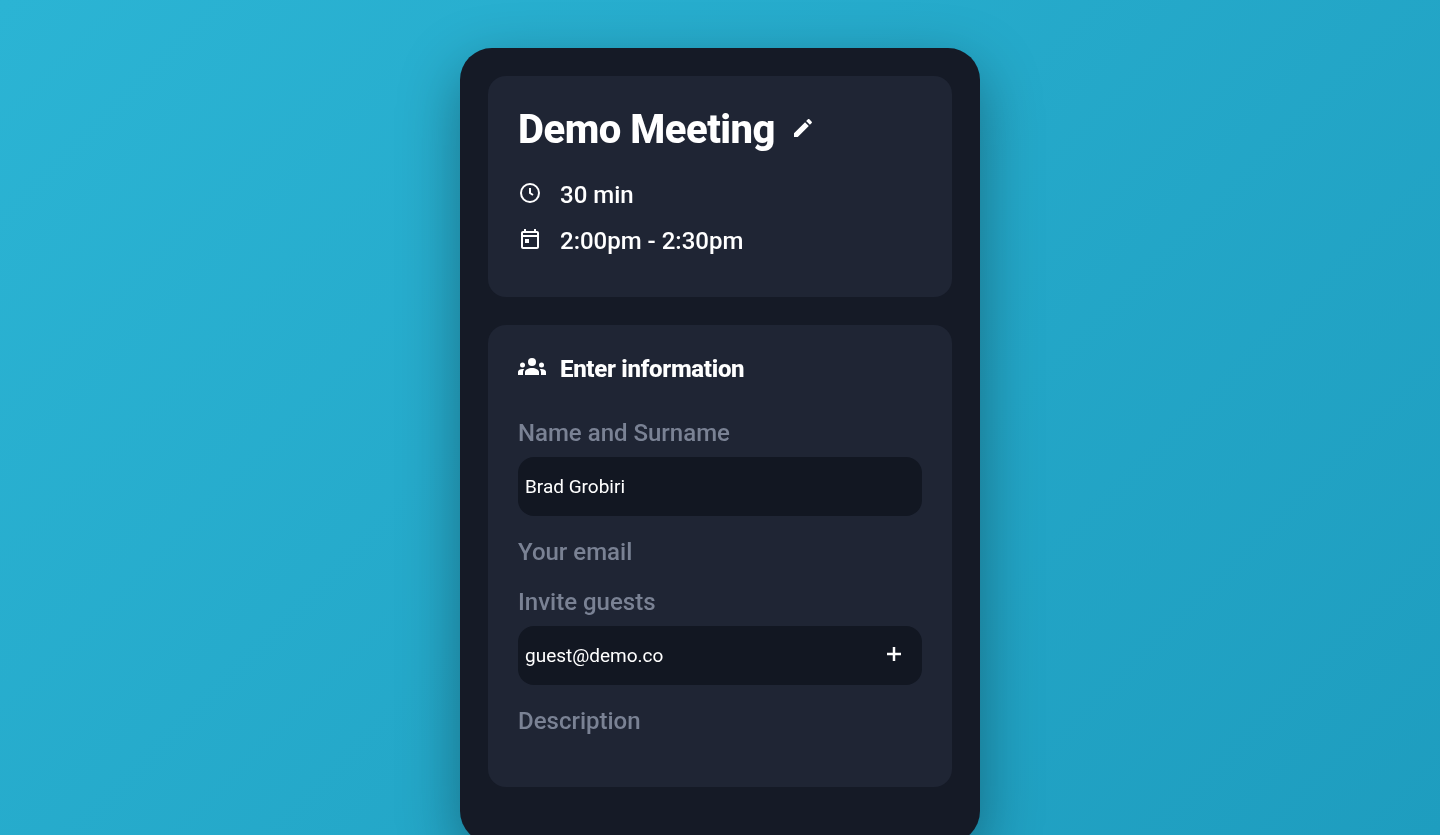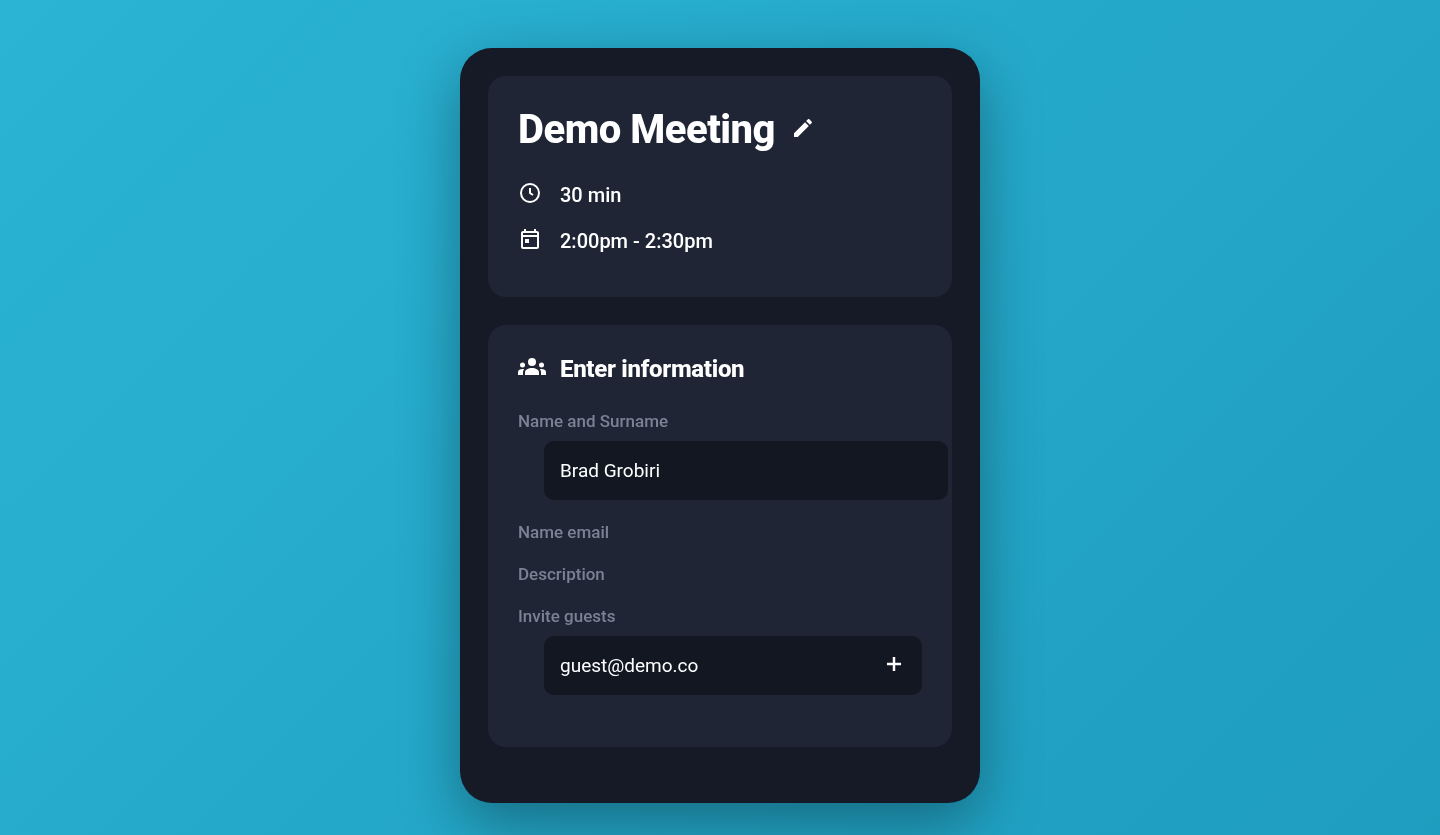--- a/index.html
+++ b/index.html
@@ -64,62 +64,61 @@
       fill: none;
       stroke-width: 2;
     }
     .info-icon-filled {
       width: 24px;
       height: 24px;
       fill: #FFFFFF;
     }
     .info-text {
       color: #FFFFFF;
-      font-size: 20px;
+      font-size: 24px;
       font-weight: 500;
     }
     .section-header {
       display: flex;
       align-items: center;
       gap: 14px;
-      margin-bottom: 28px;
+      margin-bottom: 36px;
     }
     .people-icon {
       width: 28px;
       height: 20px;
       fill: #FFFFFF;
     }
     .section-title {
       color: #FFFFFF;
       font-size: 24px;
       font-weight: 800;
       letter-spacing: -0.3px;
     }
     .form-group {
       margin-bottom: 22px;
     }
     .form-label {
       color: #7A8294;
-      font-size: 17px;
+      font-size: 24px;
       font-weight: 500;
       margin-bottom: 10px;
       display: block;
     }
     .form-input {
       width: 100%;
       background: #121722;
       border: none;
-      border-radius: 10px;
-      padding: 18px 16px;
+      border-radius: 16px;
+      padding: 18px 7px;
       color: #FFFFFF;
       font-size: 19px;
       font-weight: 400;
       outline: none;
       font-family: inherit;
-      margin-left: 26px;
     }
     .input-with-button {
       position: relative;
       display: flex;
       align-items: center;
     }
     .input-with-button .form-input {
       padding-right: 52px;
     }
     .plus-button {
@@ -190,36 +189,36 @@
       </span>
       <h2 class="section-title">Enter information</h2>
     </div>
 
     <div class="form-group">
       <label class="form-label">Name and Surname</label>
       <input type="text" class="form-input" value="Brad Grobiri" style="">
     </div>
 
     <div class="form-group">
-      <label class="form-label">Name email</label>
-    </div>
-
-    <div class="form-group">
-      <label class="form-label">Description</label>
+      <label class="form-label">Your email</label>
     </div>
 
     <div class="form-group">
       <label class="form-label">Invite guests</label>
       <div class="input-with-button">
         <input type="email" class="form-input" value="guest@demo.co" style="">
         <button class="plus-button">
           <span>
             <svg class="plus-icon" width="20" height="20" viewBox="0 0 20 20">
               <line x1="10" y1="3" x2="10" y2="17"></line>
               <line x1="3" y1="10" x2="17" y2="10"></line>
             </svg>
           </span>
         </button>
       </div>
     </div>
+
+    <div class="form-group">
+      <label class="form-label">Description</label>
+    </div>
   </div>
 
 </div>
 
 </body></html>

